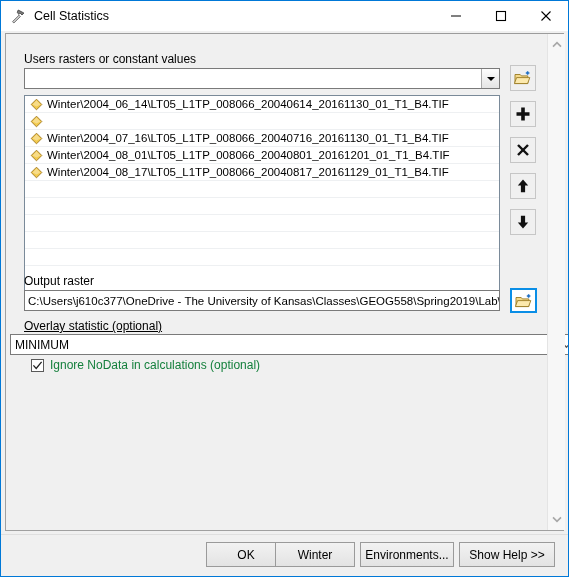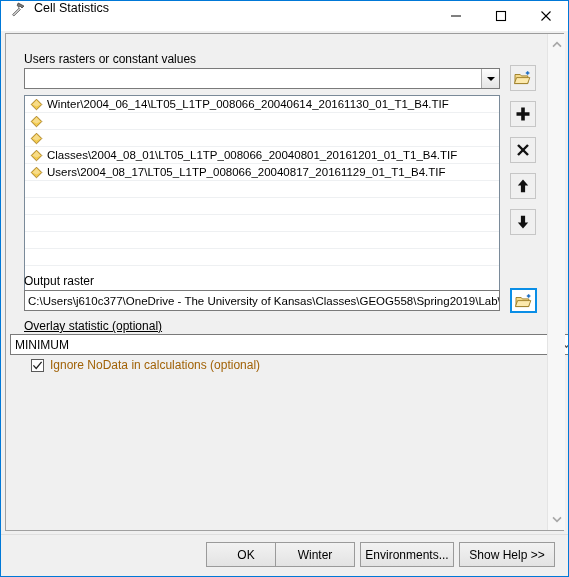--- a/index.html
+++ b/index.html
@@ -26,20 +26,21 @@
   }
 
   
   .titlebar {
     position: absolute;
     left: 0; top: 0;
     width: 567px;
     height: 30px;
     background: #ffffff;
     display: flex;
+    align-items: center;
   }
   .title-icon {
     width: 16px;
     height: 16px;
     margin-left: 9px;
     margin-right: 8px;
     flex: 0 0 auto;
   }
   .title-text {
     font-size: 12.5px;
@@ -225,21 +226,21 @@
     background: #ffffff;
     border: 1px solid #5a5a5a;
     flex: 0 0 auto;
     margin-right: 6px;
     display: flex;
     align-items: center;
     justify-content: center;
   }
   .check-label {
     font-size: 12px;
-    color: #a16207;
+    color: #15803d;
     white-space: nowrap;
   }
 
   
   .scrollbar {
     position: absolute;
     left: 546px;
     top: 33px;
     width: 17px;
     height: 496px;
@@ -344,34 +345,35 @@
             <span class="diamond"><svg width="15" height="15" viewBox="0 0 15 15">
                 <path d="M7.5 2.2 L12.8 7.5 L7.5 12.8 L2.2 7.5 Z" fill="#f2c94c" stroke="#a8812a" stroke-width="1"></path>
                 <path d="M7.5 3.6 L11.4 7.5 L7.5 9.4 L3.6 7.5 Z" fill="#f7dc8a" stroke="none"></path>
               </svg></span>
           </div>
           <div class="list-row">
             <span class="diamond"><svg width="15" height="15" viewBox="0 0 15 15">
                 <path d="M7.5 2.2 L12.8 7.5 L7.5 12.8 L2.2 7.5 Z" fill="#f2c94c" stroke="#a8812a" stroke-width="1"></path>
                 <path d="M7.5 3.6 L11.4 7.5 L7.5 9.4 L3.6 7.5 Z" fill="#f7dc8a" stroke="none"></path>
               </svg></span>
+            <span class="row-text">Winter\2004_07_16\LT05_L1TP_008066_20040716_20161130_01_T1_B4.TIF</span>
           </div>
           <div class="list-row">
             <span class="diamond"><svg width="15" height="15" viewBox="0 0 15 15">
                 <path d="M7.5 2.2 L12.8 7.5 L7.5 12.8 L2.2 7.5 Z" fill="#f2c94c" stroke="#a8812a" stroke-width="1"></path>
                 <path d="M7.5 3.6 L11.4 7.5 L7.5 9.4 L3.6 7.5 Z" fill="#f7dc8a" stroke="none"></path>
               </svg></span>
-            <span class="row-text">Classes\2004_08_01\LT05_L1TP_008066_20040801_20161201_01_T1_B4.TIF</span>
+            <span class="row-text">Winter\2004_08_01\LT05_L1TP_008066_20040801_20161201_01_T1_B4.TIF</span>
           </div>
           <div class="list-row">
             <span class="diamond"><svg width="15" height="15" viewBox="0 0 15 15">
                 <path d="M7.5 2.2 L12.8 7.5 L7.5 12.8 L2.2 7.5 Z" fill="#f2c94c" stroke="#a8812a" stroke-width="1"></path>
                 <path d="M7.5 3.6 L11.4 7.5 L7.5 9.4 L3.6 7.5 Z" fill="#f7dc8a" stroke="none"></path>
               </svg></span>
-            <span class="row-text">Users\2004_08_17\LT05_L1TP_008066_20040817_20161129_01_T1_B4.TIF</span>
+            <span class="row-text">Winter\2004_08_17\LT05_L1TP_008066_20040817_20161129_01_T1_B4.TIF</span>
           </div>
           <div class="list-row"></div>
           <div class="list-row"></div>
           <div class="list-row"></div>
           <div class="list-row"></div>
           <div class="list-row"></div>
         </div>
     </div>
 
     <button class="toolbtn" style="left:504px; top:31px;">

